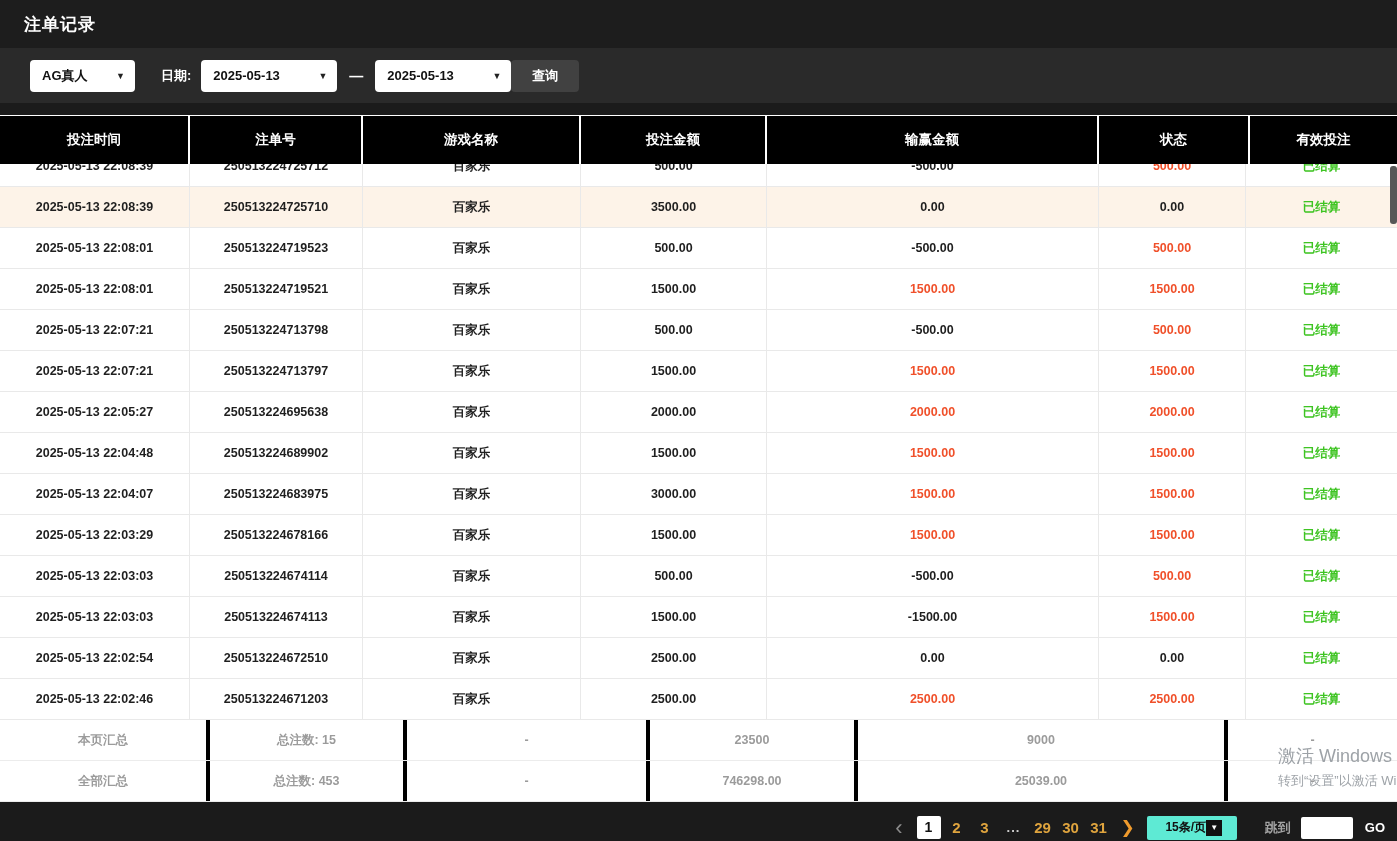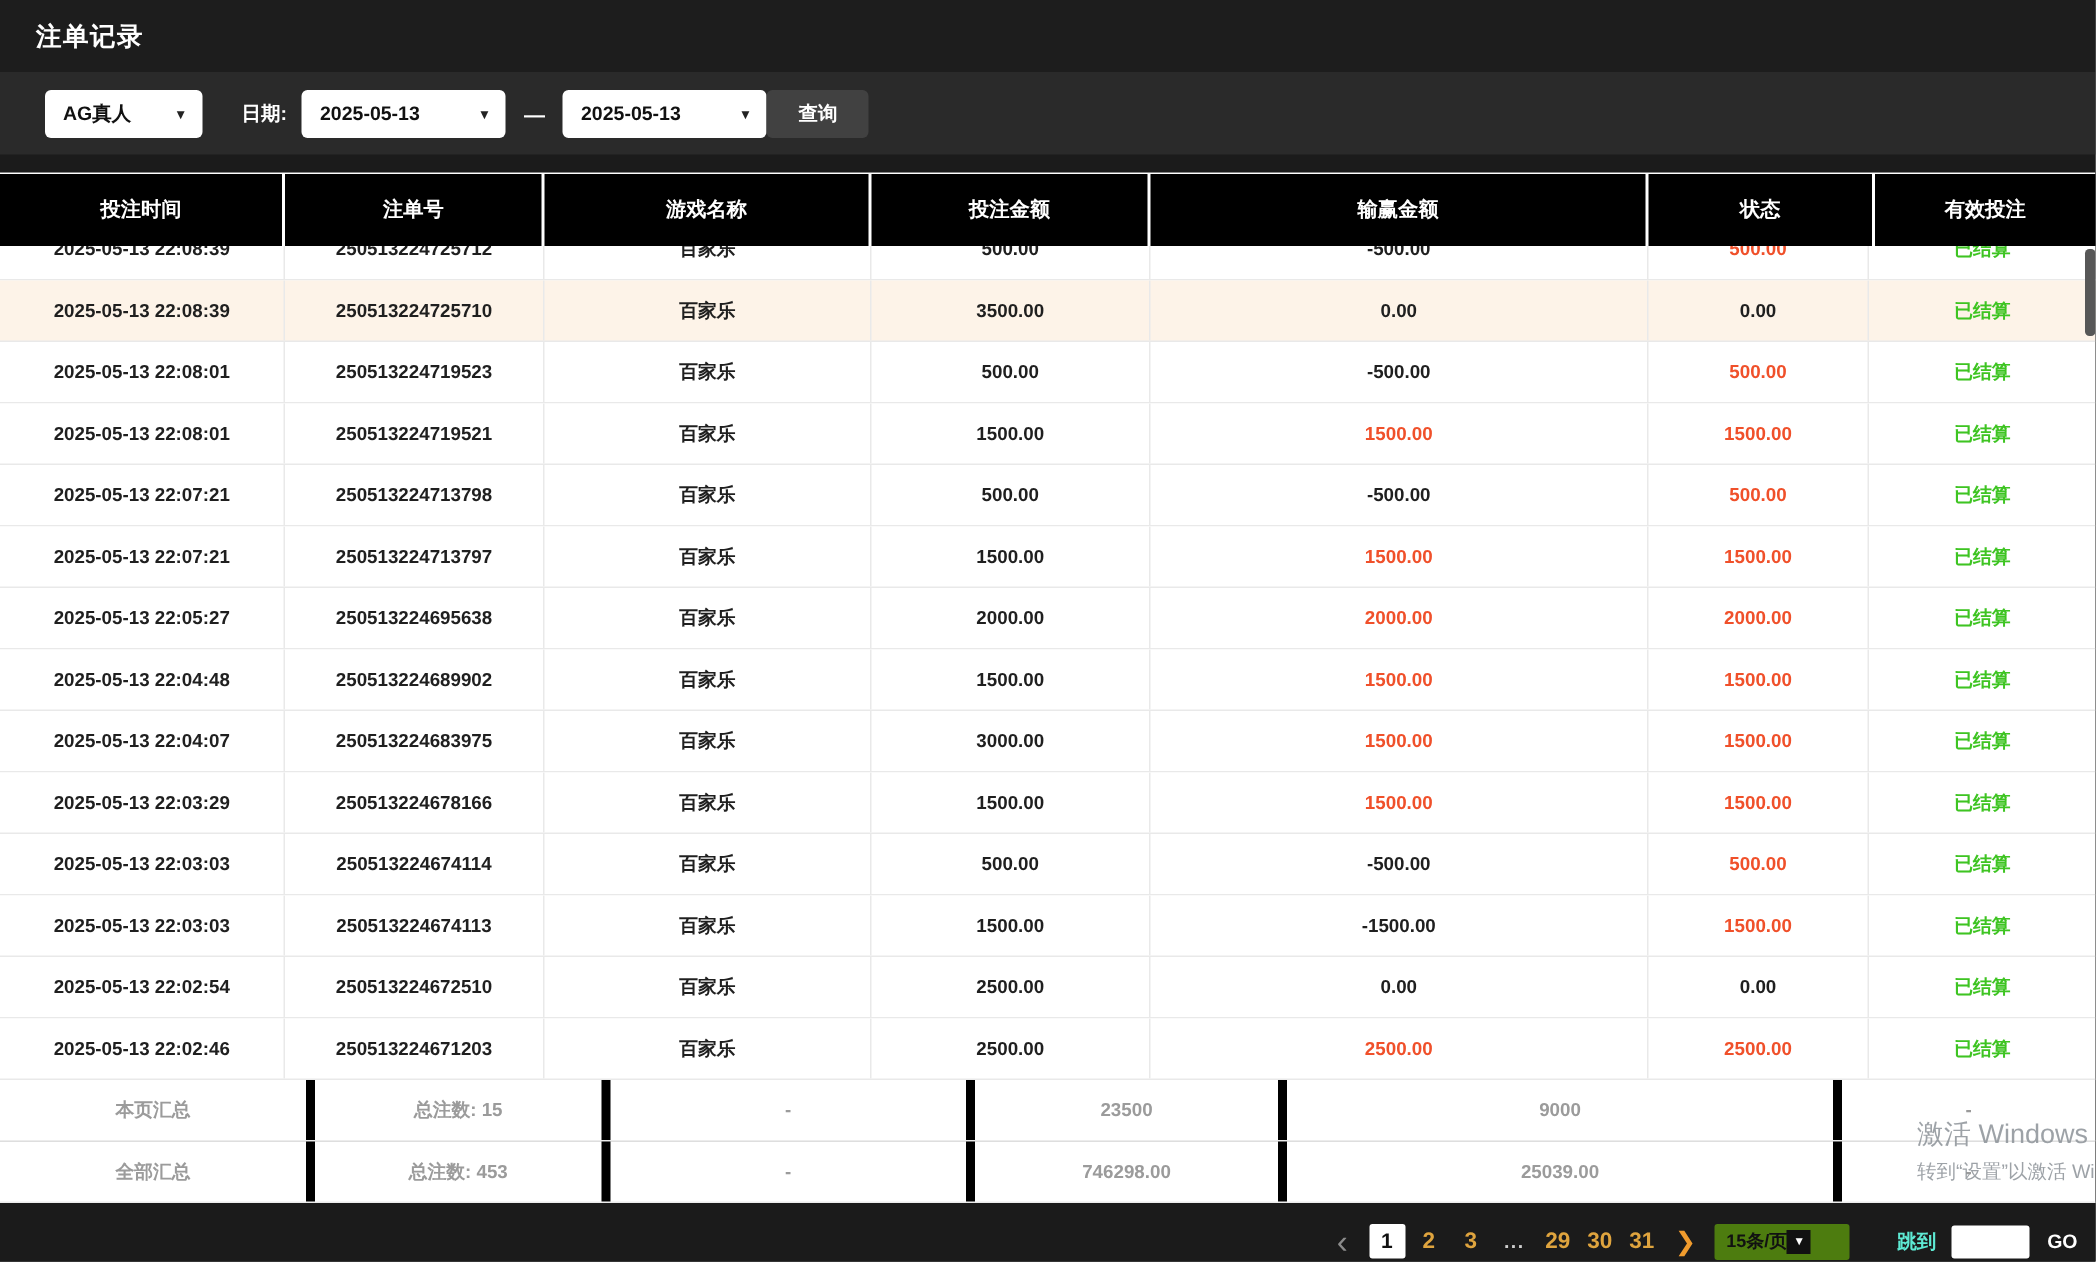--- a/index.html
+++ b/index.html
@@ -40,43 +40,43 @@
         color:#1f1f1f; border-right:1px solid #e9e9e9; }
   .td:last-child { border-right:none; }
   .td.red { color:var(--red,#f0502a); }
   .td.green { color:var(--green,#3ec422); }
   .scrollthumb { position:absolute; right:0; top:2px; width:7px; height:58px; background:#575757;
                  border-radius:3px; z-index:5; cursor:grab; }
 
   
   .srow { display:flex; height:41px; background:#fff; border-bottom:1px solid #ececec; }
   .sc { display:flex; align-items:center; justify-content:center; color:#9b9b9b; font-size:12.5px;
-        font-weight:700; border-right:6px solid #000000; }
+        font-weight:700; border-right:4px solid #000000; }
   .sc:last-child { border-right:none; }
   .s-label{width:210px} .s-count{width:197px} .s-game{width:243px} .s-bet{width:208px}
   .s-winloss{width:370px} .s-valid{width:169px}
 
   
   .bottombar { height:51px; background:#1b1b1b; display:flex; align-items:center;
                justify-content:flex-end; padding-right:10px; }
   .pg-prev { color:#8b8b8b; font-size:22px; margin-right:12px; cursor:pointer; line-height:1; }
   .pg { min-width:24px; text-align:center; font-size:15px; font-weight:700; color:var(--orange,#dfa43e);
         margin:0 2px; cursor:pointer; }
   .pg.active { background:#fff; color:#111; width:24px; height:23px; line-height:23px;
                border-radius:2px; font-size:14px; }
   .pg.ellipsis { color:#cfcfcf; font-size:13px; margin:0 8px; cursor:default; letter-spacing:1px;
                  min-width:14px; }
   .pg-next { color:#f09b2d; font-size:17px; font-weight:700; margin:0 12px 0 8px; cursor:pointer; }
-  .size-select { width:90px; height:24px; background:#4d7c0f; border-radius:2px; display:flex;
-                 align-items:center; justify-content:flex-start; padding:0 4px 0 8px;
-                 margin-right:4px; cursor:pointer; }
+  .size-select { width:90px; height:24px; background:#5eead4; border-radius:2px; display:flex;
+                 align-items:center; justify-content:center; padding:0 4px 0 8px;
+                 margin-right:28px; cursor:pointer; }
   .size-select .val { font-size:12px; font-weight:700; color:#111; }
   .caret2 { width:16px; height:16px; background:#111; color:#fff; display:flex; align-items:center;
             justify-content:center; font-size:8px; }
-  .jump-label { color:#5eead4; font-size:13px; font-weight:700; margin-right:10px;margin-left:28px; }
+  .jump-label { color:#a3a3a3; font-size:13px; font-weight:700; margin-right:10px; }
   .jump-input { width:52px; height:22px; border:none; border-radius:2px; background:#fff;
                 margin-right:12px; padding:0 6px; font-size:12px; }
   .go { color:#fff; font-size:13px; font-weight:800; cursor:pointer; margin-right:2px; }
 
   
   .watermark { position:absolute; left:1278px; top:744px; width:119px; overflow:hidden;
                pointer-events:none; color:rgba(140,146,152,0.85); z-index:10; }
   .wm1 { font-size:18px; white-space:nowrap; }
   .wm2 { font-size:13px; white-space:nowrap; margin-top:4px; }
 </style>

